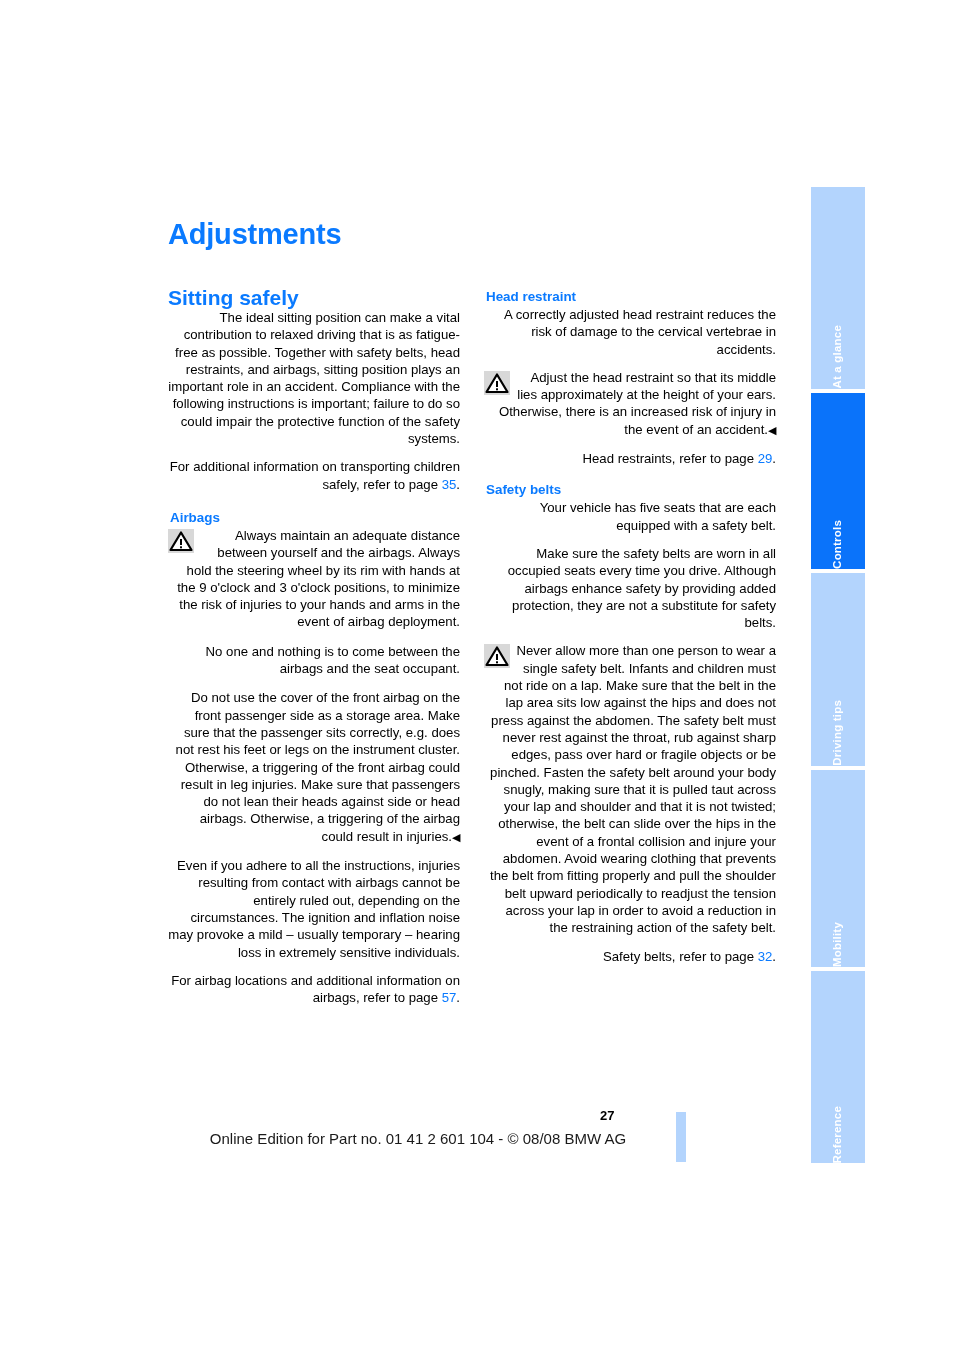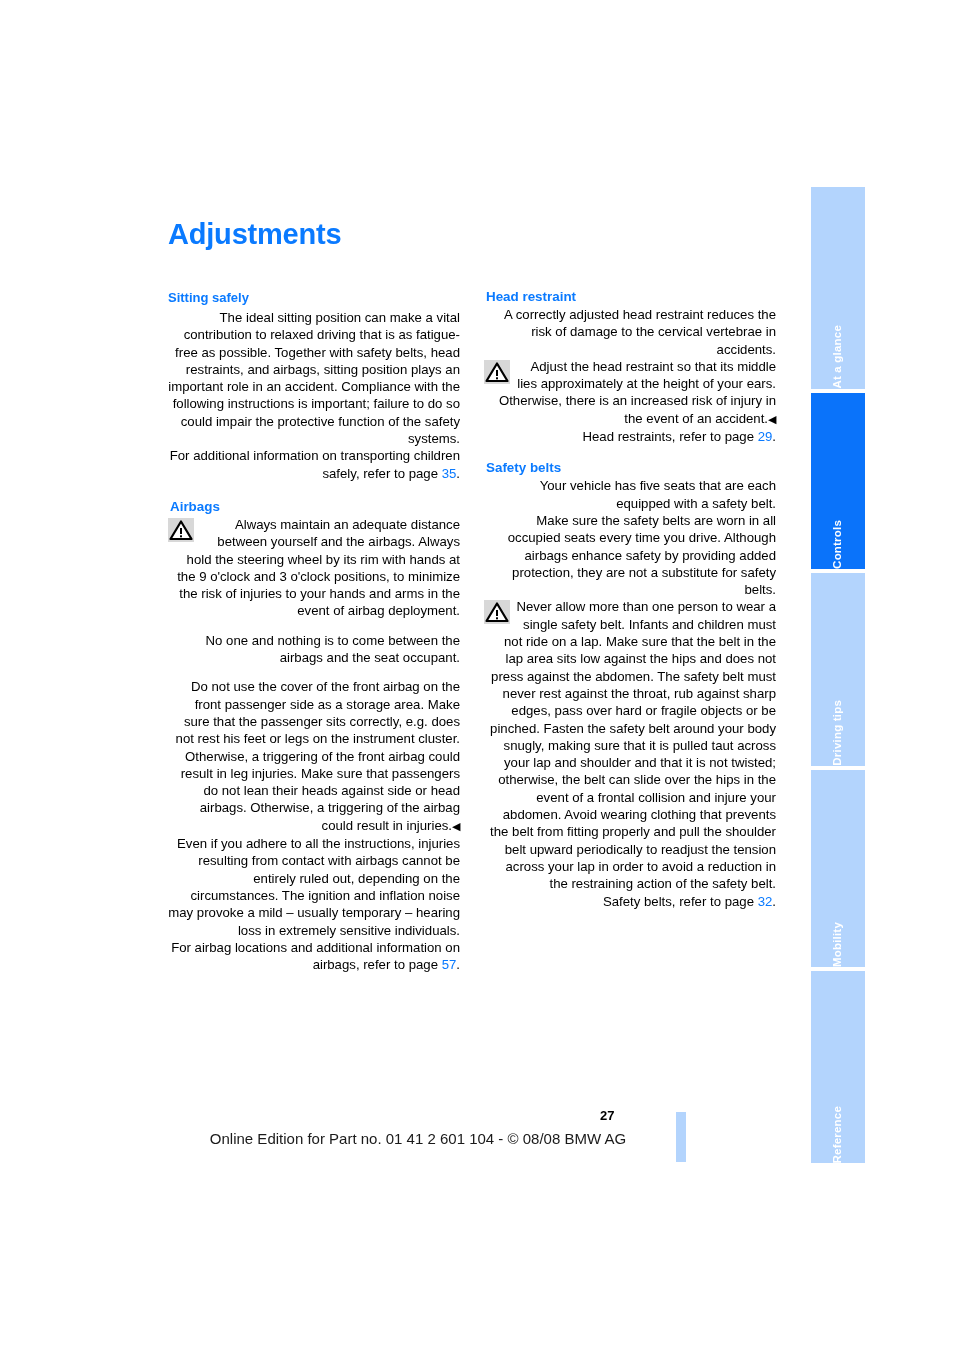--- a/index.html
+++ b/index.html
@@ -67,40 +67,40 @@
     top: 288px;
     font-size: 13.2px;
     line-height: 17.3px;
     color: #000000;
     text-align: left;
   }
   .col-left  { left: 168px; }
   .col-right { left: 484px; }
 
   h2.section {
-    font-size: 13px;
+    font-size: 21px;
     font-weight: bold;
     color: #0a7aff;
     margin: 0 0 2px 0;
     line-height: 19px;
   }
   h2.section.first { margin-top: 0; }
   h2.sub {
     font-size: 13.4px;
     font-weight: bold;
     color: #0a7aff;
     margin: 16px 0 1px 2px;
     line-height: 17px;
   }
   h2.sub.tight { margin-top: 14px; }
   p {
     margin: 0 0 0 0;
     text-align: right;
   }
-  p + p { margin-top: 0; }
+  p + p { margin-top: 11px; }
   p.run-on { margin-top: 12px; }
   .ref {
     color: #0a7aff;
   }
   .endmark {
     font-size: 11px;
     letter-spacing: -0.5px;
   }
 
   

